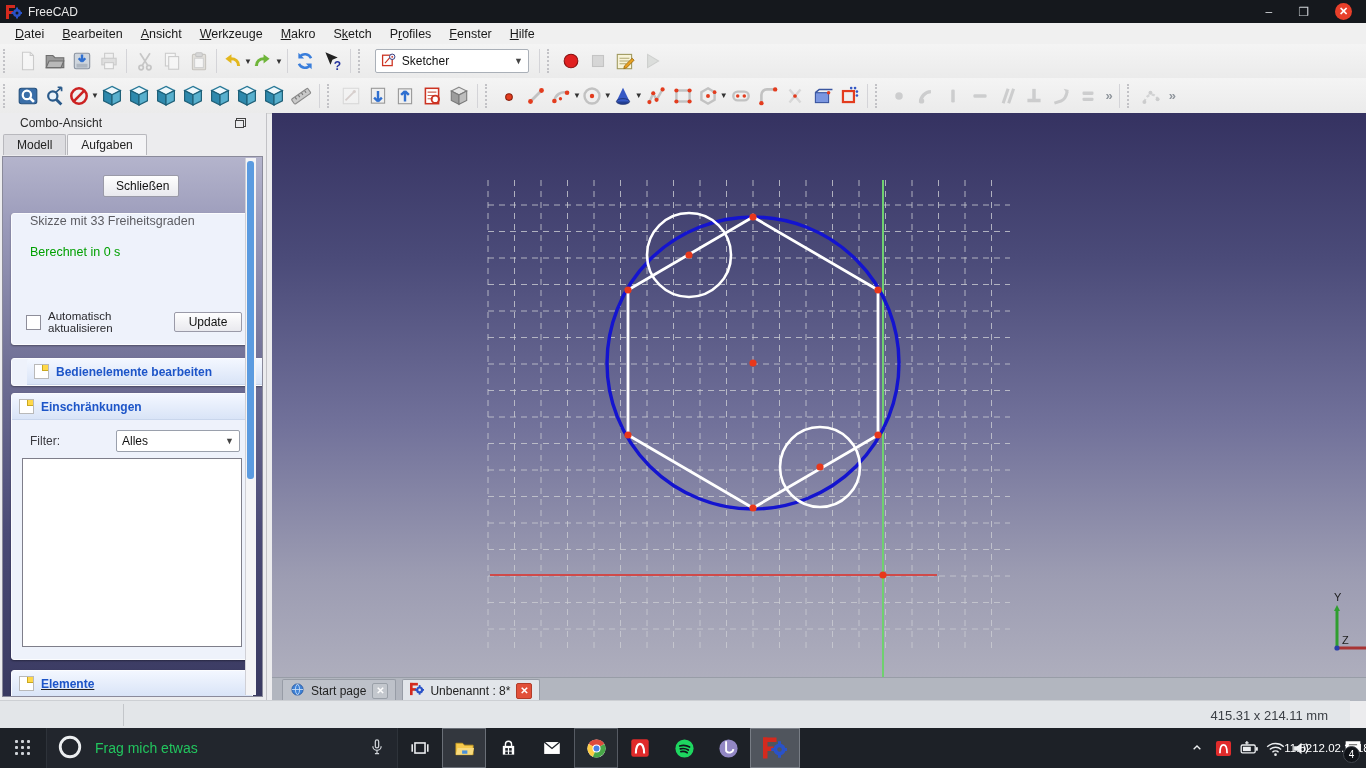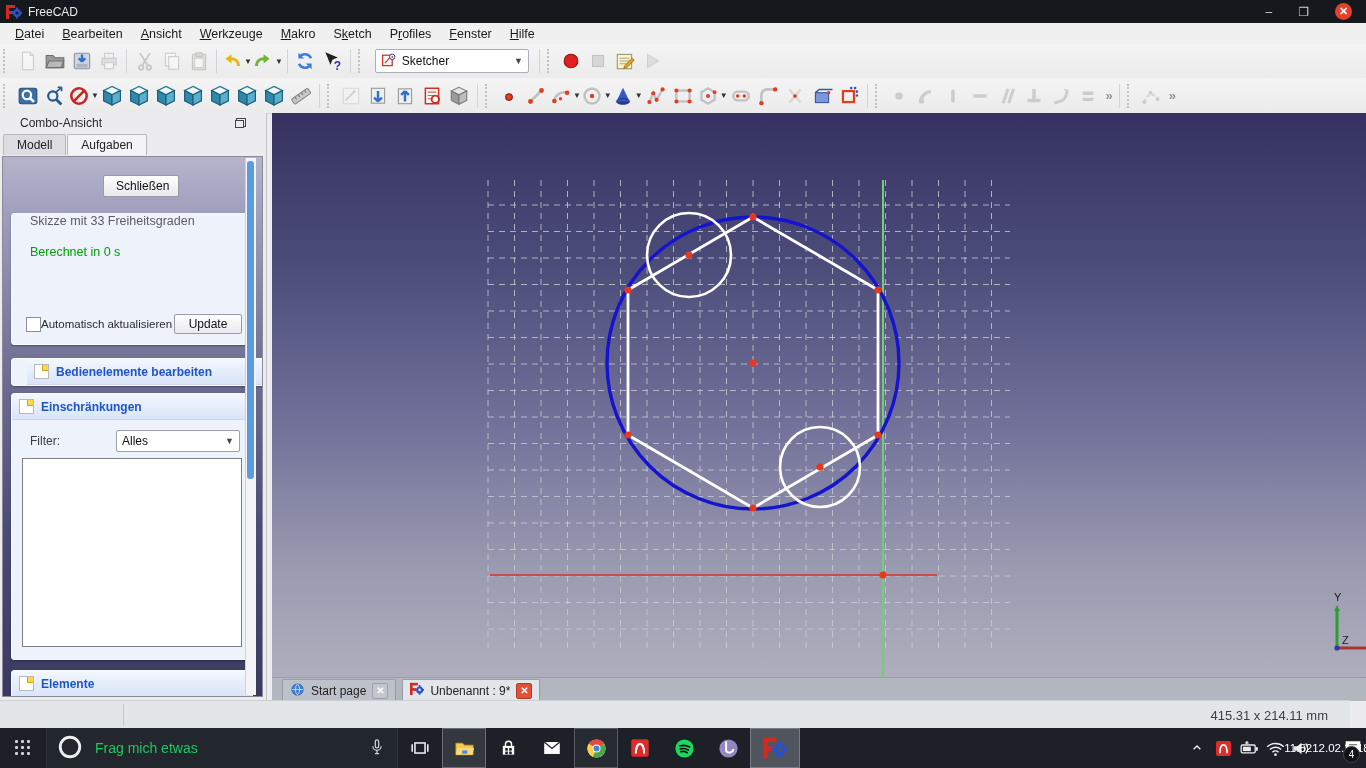--- a/index.html
+++ b/index.html
@@ -44,21 +44,21 @@
   .btn{display:inline-block;background:linear-gradient(#fefefe,#e9e9ee);border:1px solid #9a9aa8;border-radius:2px;font-size:12px;color:#111;text-align:center;padding:3px 12px}
   .close-task-btn{position:absolute;left:100px;top:18px;width:50px}
   .section{position:absolute;left:8px;width:240px;background:#eef2fb;border:1px solid #fbfcfe;border-radius:3px;box-shadow:0 1px 2px rgba(0,0,0,.35)}
   .sec-head{height:25px;display:flex;align-items:center;gap:7px;padding:0 7px;
       background:linear-gradient(#f3f7ff,#d9e4f7);border-bottom:1px solid #c9d6ec;border-radius:3px 3px 0 0;
       font-weight:bold;font-size:12px;color:#1d55c8}
   .note-ico{width:13px;height:13px;background:#fff;border:1px solid #b9b9b9;position:relative;flex:0 0 auto}
   .note-ico::after{content:"";position:absolute;right:0;top:0;width:5px;height:5px;background:#ffd84a;border-left:1px solid #c9a820;border-bottom:1px solid #c9a820}
   .solver-msg{margin:0 0 0 18px;font-size:12.5px;color:#5c5c62}
   .solver-ok{margin:17px 0 0 18px;font-size:12.5px}
-  .solver-row{position:absolute;left:14px;right:10px;bottom:10px;display:flex;align-items:center;}
+  .solver-row{position:absolute;left:14px;right:10px;bottom:10px;display:flex;align-items:center;gap:7px}
   .cb{width:13px;height:13px;background:#fff;border:1px solid #8e8e9a;flex:0 0 auto}
   .cb-label{font-size:11.5px;color:#2a2a2e;flex:1}
   .upd-btn{padding:2px 10px;min-width:46px}
   .filter-row{position:absolute;left:18px;right:12px;top:36px;display:flex;align-items:center}
   .filter-label{font-size:12px;color:#3a3a40}
   .combo-box{margin-left:auto;width:112px;height:20px;background:#fff;border:1px solid #9aa0ac;border-radius:2px;display:flex;align-items:center;padding:0 5px;font-size:12px;color:#111}
   .combo-box .arrow{margin-left:auto;font-size:9px;color:#444}
   .listbox{position:absolute;left:10px;right:10px;top:64px;bottom:12px;background:#fff;border:1px solid #7e7e8a}
   .pscroll{position:absolute;right:6px;top:1px;bottom:1px;width:10px;background:#f4f4f6;border-left:1px solid #d0d0d6}
   .pscroll .thumb{position:absolute;left:1px;top:3px;width:7px;height:318px;background:#5b9be0;border-radius:3px}
@@ -576,21 +576,21 @@
       <div class="filter-row">
         <span class="filter-label">Filter:</span>
         <span class="combo-box">
           <span>Alles</span>
           <span class="arrow">▼</span>
         </span>
       </div>
       <div class="listbox"></div>
     </div>
 
-    <div class="section" style="top:513px;height:40px;">
+    <div class="section" style="top:513px;height:40px;text-decoration:underline;">
       <div class="sec-head">
         <span class="note-ico"></span>
         <span>Elemente</span>
       </div>
     </div>
 
     <div class="pscroll">
       <span class="thumb"></span>
     </div>
   </div>
@@ -646,21 +646,21 @@
           <rect x="0" y="1" width="3" height="14" fill="#d42a1e"></rect>
           <rect x="0" y="7" width="7" height="3" fill="#d42a1e"></rect>
           <circle cx="11" cy="9" r="4" fill="#2a52c8"></circle>
           <circle cx="11" cy="9" r="1.5" fill="#e2e5ea"></circle>
           <rect x="10" y="3.5" width="2" height="3" fill="#2a52c8"></rect>
           <rect x="10" y="11.5" width="2" height="3" fill="#2a52c8"></rect>
           <rect x="5.5" y="8" width="3" height="2" fill="#2a52c8"></rect>
           <rect x="13.5" y="8" width="3" height="2" fill="#2a52c8"></rect>
         </svg>
     </span>
-    <span>Unbenannt : 9*</span>
+    <span>Unbenannt : 8*</span>
     <span class="tclose red">✕</span>
   </span>
 </div>
 
 <div class="statusbar">
   <span class="sb-div"></span>
   <span class="sb-dim">415.31 x 214.11 mm</span>
 </div>
 
 <div class="taskbar">

